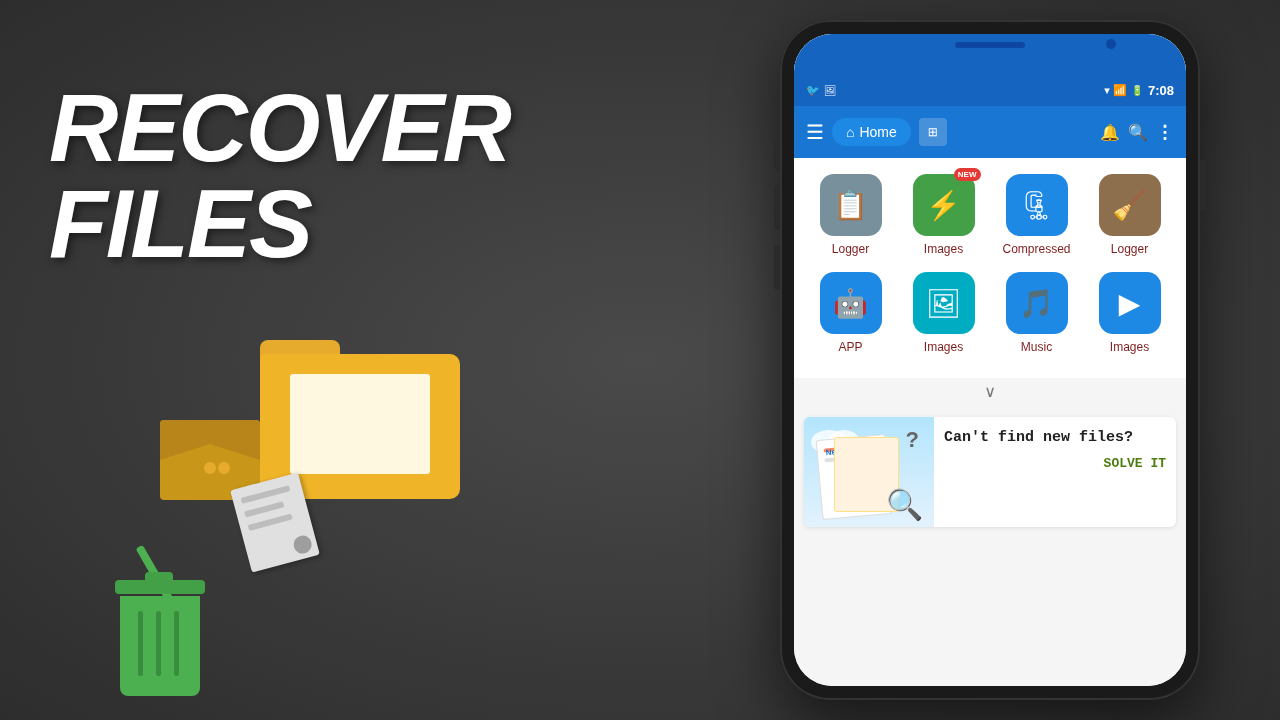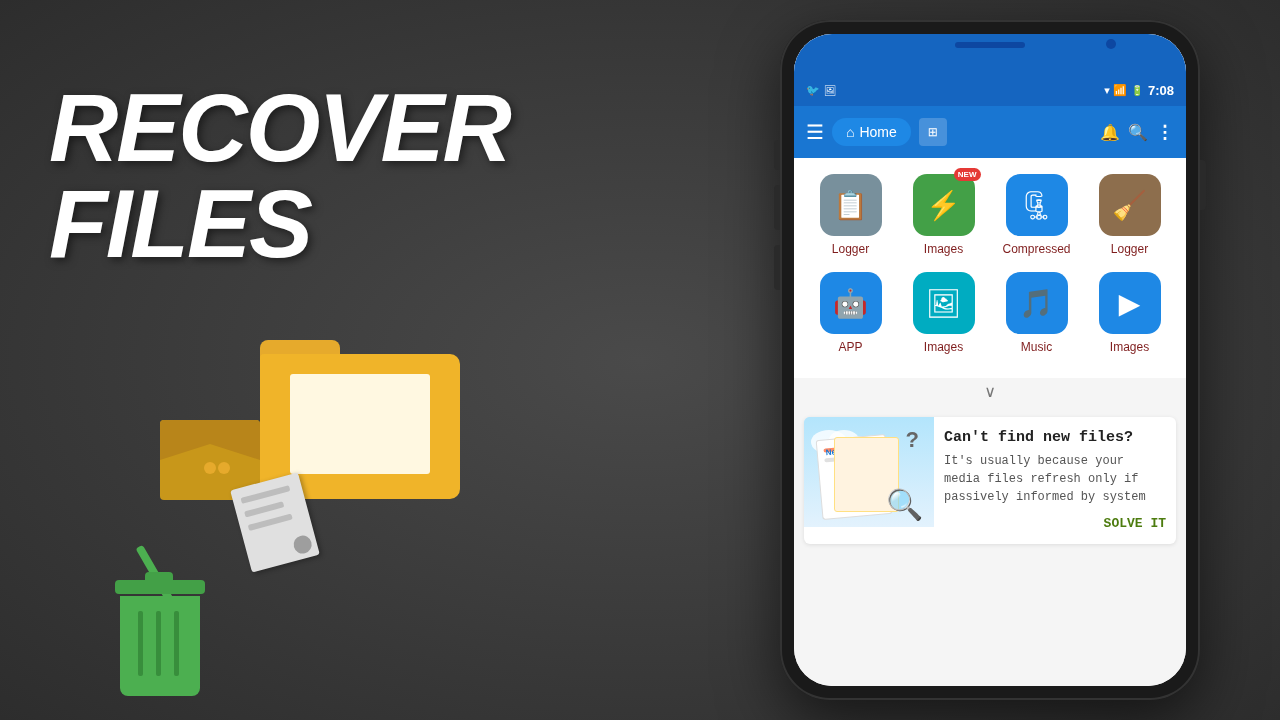--- a/index.html
+++ b/index.html
@@ -730,21 +730,20 @@
               </div>
               <div class="card-paper2"></div>
 
               <div class="card-question">?</div>
 
               <div class="card-magnify">🔍</div>
             </div>
           </div>
           <div class="info-card-text">
             <div class="info-card-title">Can't find new files?</div>
-            <div class="info-card-body">It's usually because your media files refresh only if passively informed by system</div>
             <div class="info-card-action">
               <span class="solve-btn">SOLVE IT</span>
             </div>
           </div>
         </div>
 
       </div>
     </div>
   </div>
 </div>

